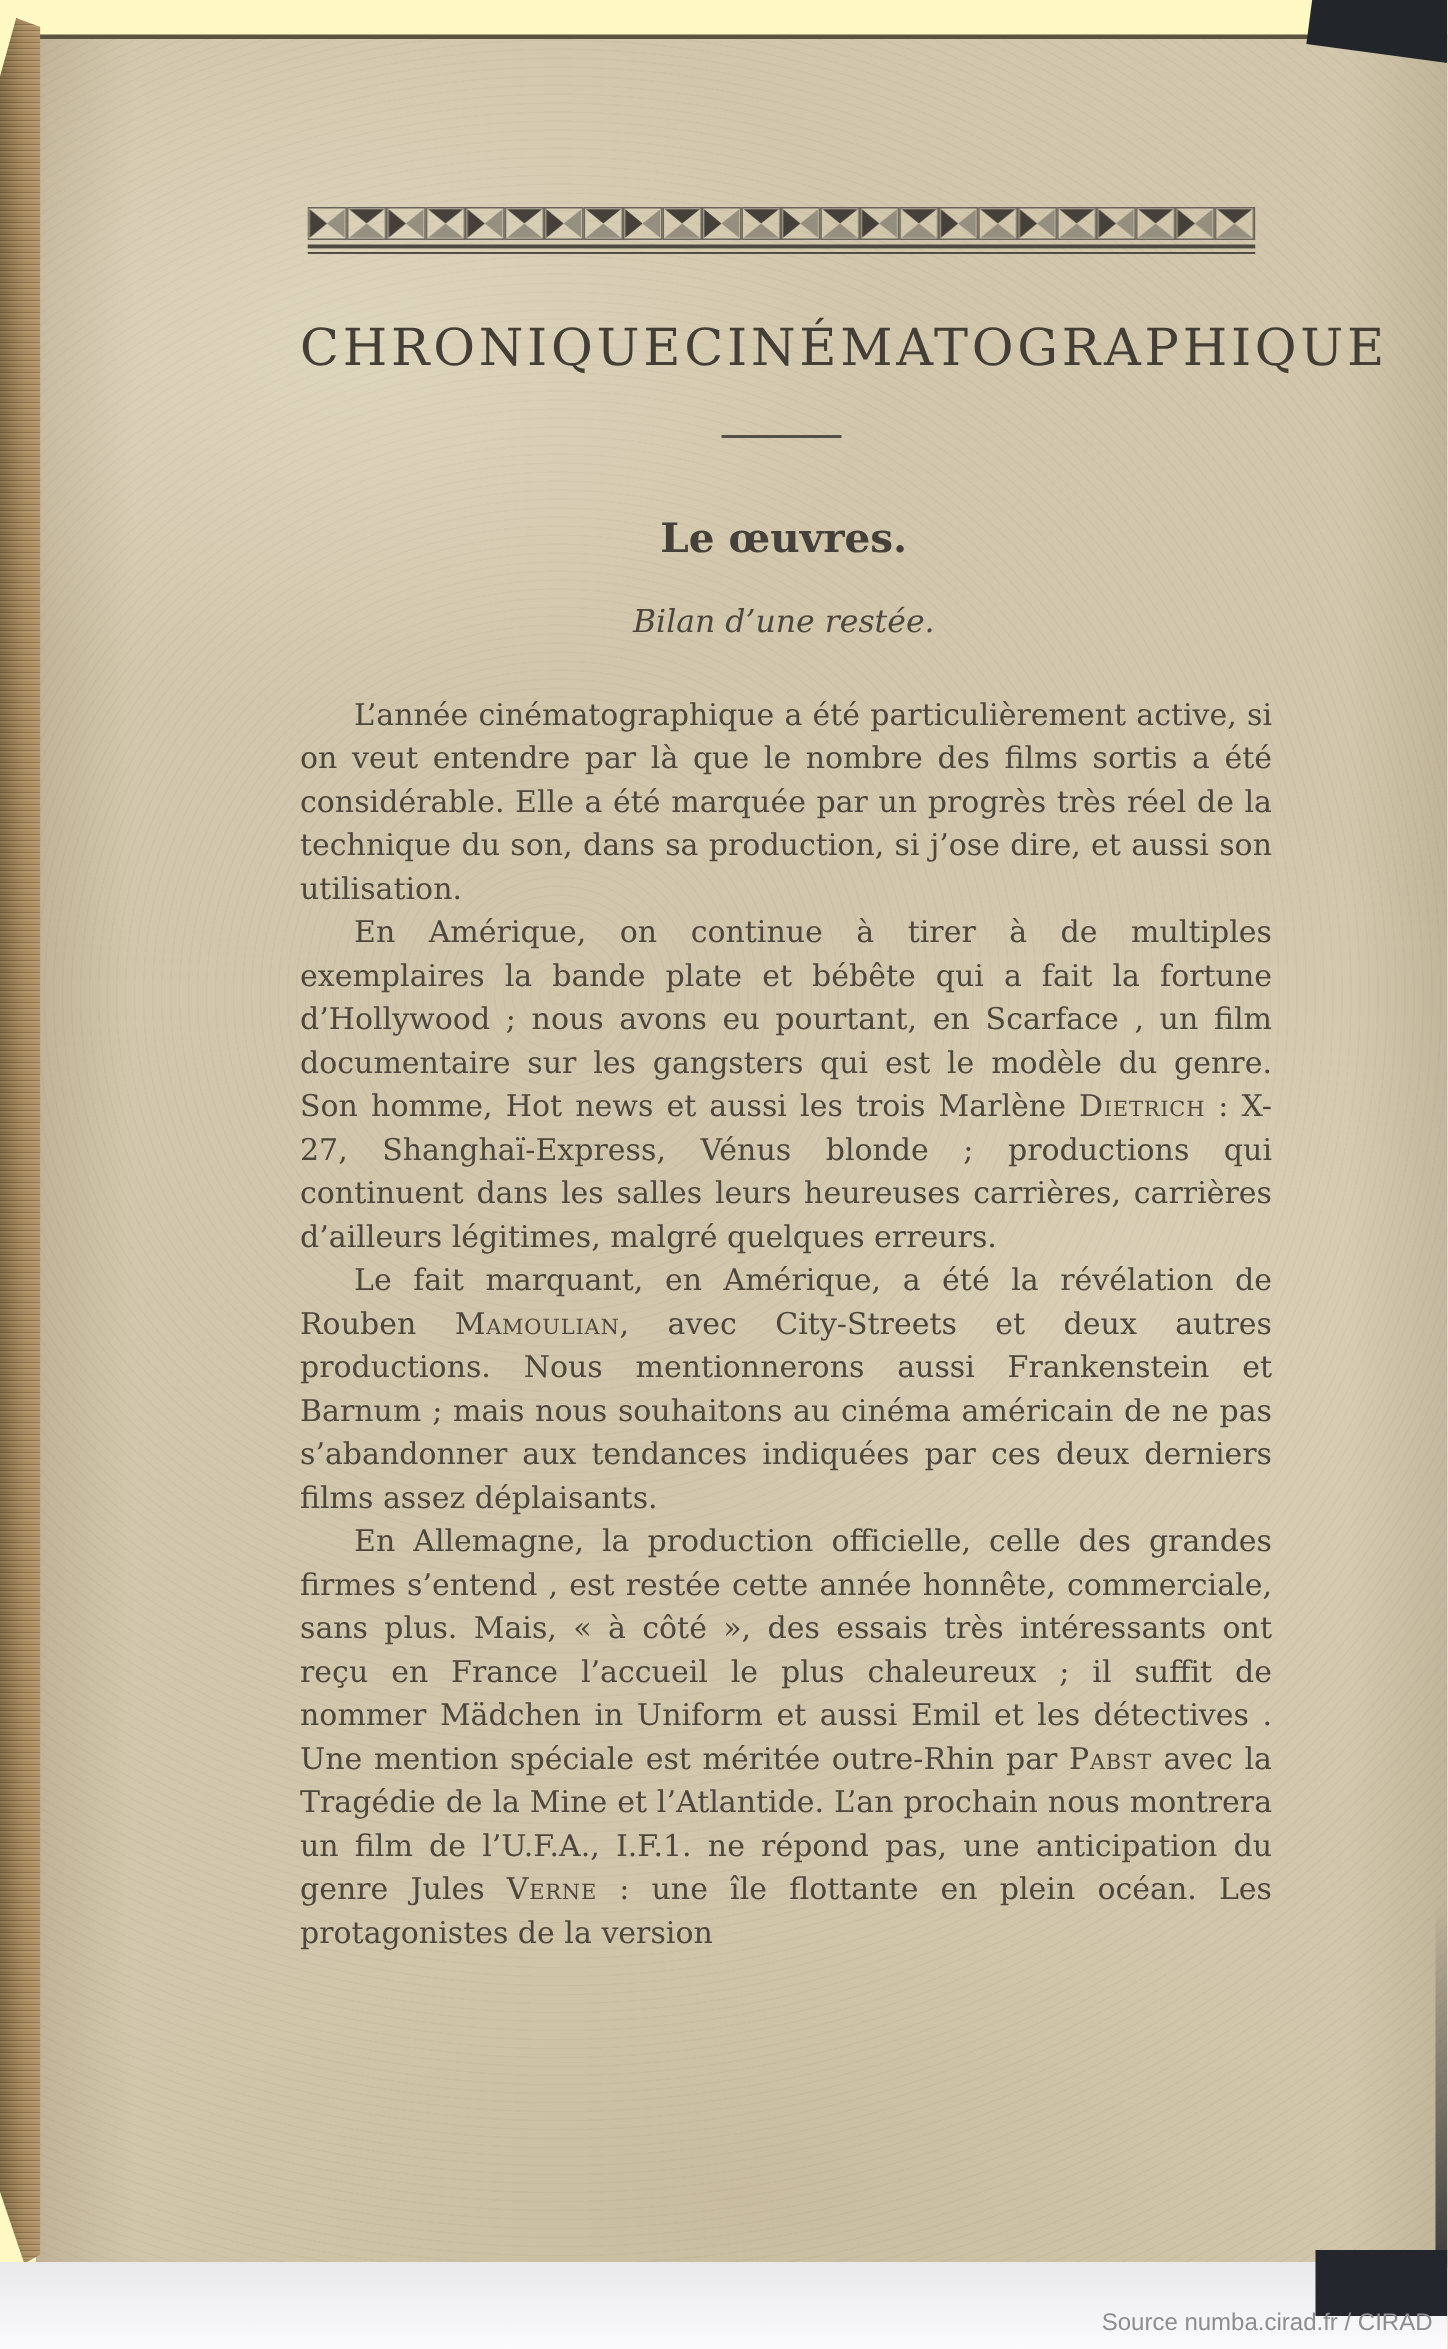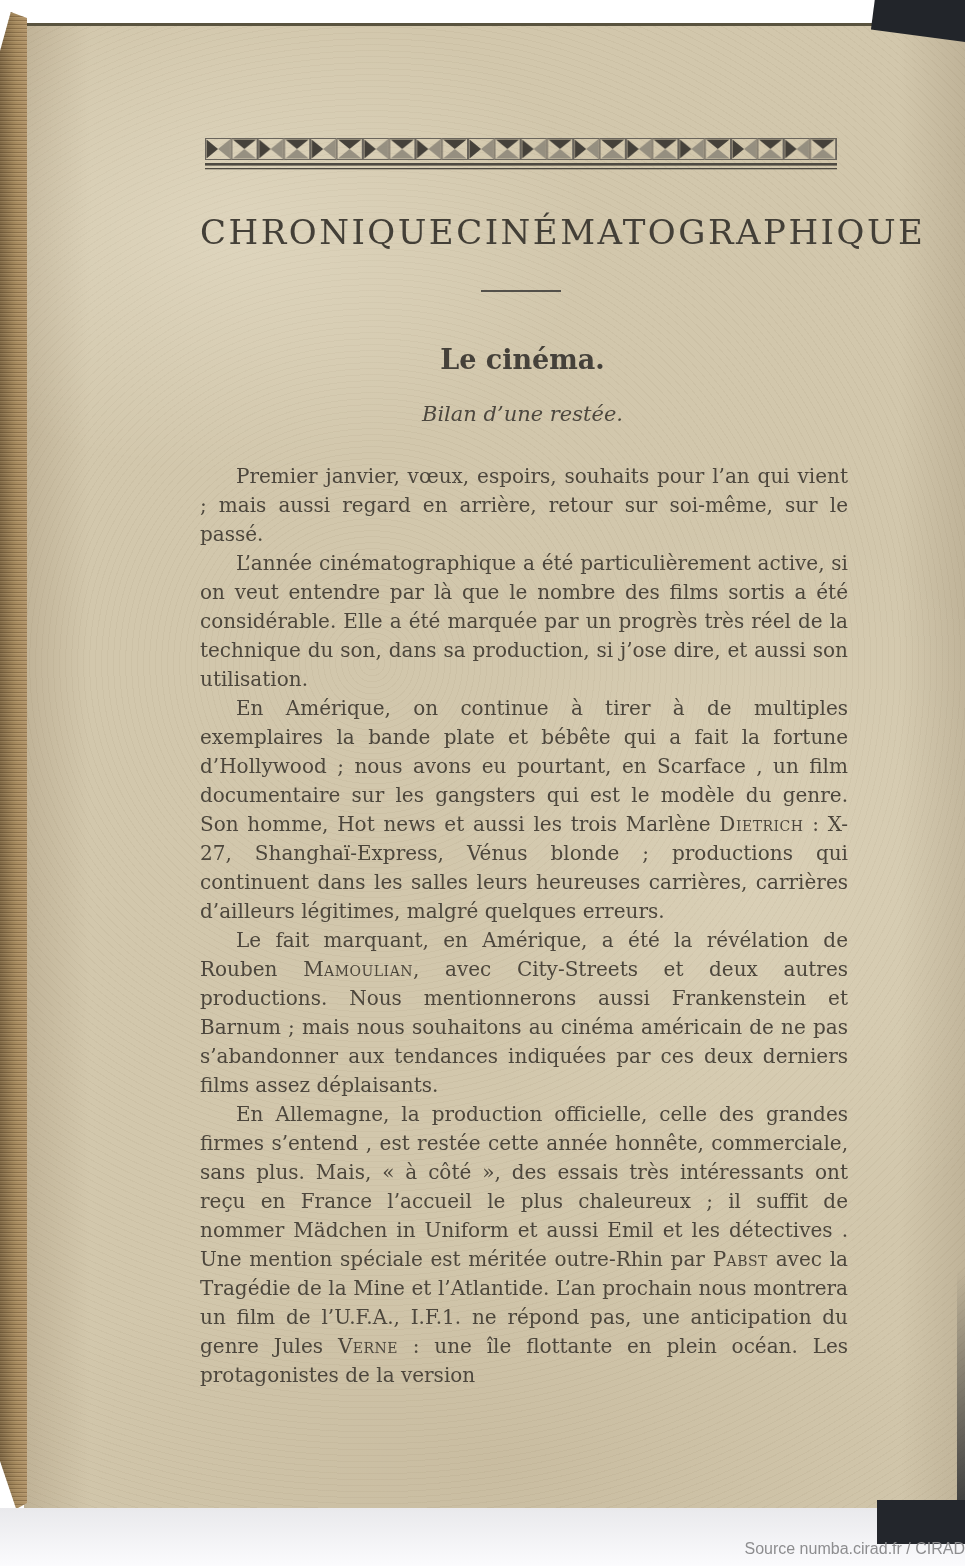--- a/index.html
+++ b/index.html
@@ -1,16 +1,16 @@
 <!DOCTYPE html>
 <html><head>
 <meta charset="utf-8">
 <style>
   html,body{margin:0;padding:0;background:#e7e6e9;}
-  .canvas{position:relative;width:965px;height:1566px;background:#ffffff;overflow:hidden;
+  .canvas{position:relative;width:965px;height:1566px;background:#fef9c3;overflow:hidden;
           font-family:"DejaVu Serif",serif;}
 
   
   .page{position:absolute;left:24px;top:26px;width:941px;height:1482px;
     background-color:#d2c7ac;
     background-image:
       radial-gradient(ellipse 600px 400px at 22% 14%, rgba(255,250,235,0.28), transparent 60%),
       radial-gradient(ellipse 520px 620px at 78% 58%, rgba(255,248,230,0.18), transparent 60%),
       radial-gradient(ellipse 700px 320px at 50% 97%, rgba(120,95,60,0.10), transparent 70%),
       linear-gradient(to right, rgba(110,85,55,0.18), rgba(110,85,55,0) 7%, rgba(110,85,55,0) 93%, rgba(95,75,50,0.16)),
@@ -27,21 +27,21 @@
 
   
   .corner-tr{position:absolute;left:869px;top:0;width:96px;height:42px;background:#22252a;
     clip-path:polygon(6% 0,100% 0,100% 100%,2% 70%);}
   .sliver-r{position:absolute;right:0;top:1270px;width:8px;height:242px;
     background:linear-gradient(to bottom, rgba(35,38,44,0), rgba(35,38,44,0.85));}
   .band-bottom{position:absolute;left:0;top:1508px;width:965px;height:58px;
     background:linear-gradient(to bottom,#e9e9ec,#fbfbfd);}
   .block-br{position:absolute;left:877px;top:1500px;width:88px;height:44px;background:#23262c;}
 
-  .watermark{position:absolute;right:0;top:1540px;font-family:"Liberation Sans",sans-serif;
+  .watermark{position:absolute;right:10px;top:1540px;font-family:"Liberation Sans",sans-serif;
     font-size:16px;color:#8d8d8f;}
 
   
   .ornament{position:absolute;left:205px;top:138px;}
   .title-row{position:absolute;left:200px;top:212px;width:645px;display:flex;
     justify-content:space-between;font-size:34px;letter-spacing:2.5px;color:#433f37;}
   .title-rule{position:absolute;left:481px;top:290px;width:80px;height:2px;background:#53504a;}
   .heading{position:absolute;left:200px;top:344px;width:645px;text-align:center;
     font-size:27px;font-weight:bold;color:#45413a;}
   .subheading{position:absolute;left:200px;top:402px;width:645px;text-align:center;
@@ -82,25 +82,24 @@
       <rect y="30" width="632" height="1.3" fill="#4e4a42"></rect>
     </svg>
   </div>
 
   <div class="title-row">
     <span>CHRONIQUE</span>
     <span>CINÉMATOGRAPHIQUE</span>
   </div>
   <div class="title-rule"></div>
 
-  <div class="heading">Le cinéma.</div>
+  <div class="heading">Le œuvres.</div>
   <div class="subheading">Bilan d’une restée.</div>
 
   <div class="body">
-      <p><span>Premier janvier, vœux, espoirs, souhaits pour l’an qui vient ; mais aussi regard en arrière, retour sur soi-même, sur le passé.</span></p>
       <p><span>L’année cinématographique a été particulièrement active, si on veut entendre par là que le nombre des films sortis a été considérable. Elle a été marquée par un progrès très réel de la technique du son, dans sa production, si j’ose dire, et aussi son utilisation.</span></p>
       <p><span>En Amérique, on continue à tirer à de multiples exemplaires la bande plate et bébête qui a fait la fortune d’Hollywood ; nous avons eu pourtant, en </span><span class="it">Scarface</span><span> , un film documentaire sur les gangsters qui est le modèle du genre. </span><span class="it">Son homme</span><span>, </span><span class="it">Hot news</span><span> et aussi les trois Marlène </span><span class="sc">Dietrich</span><span> : </span><span class="it">X-27</span><span>, </span><span class="it">Shanghaï-Express</span><span>, </span><span class="it">Vénus blonde</span><span> ; productions qui continuent dans les salles leurs heureuses carrières, carrières d’ailleurs légitimes, malgré quelques erreurs.</span></p>
       <p><span>Le fait marquant, en Amérique, a été la révélation de Rouben </span><span class="sc">Mamoulian</span><span>, avec </span><span class="it">City-Streets</span><span> et deux autres productions. Nous mentionnerons aussi </span><span class="it">Frankenstein</span><span> et </span><span class="it">Barnum</span><span> ; mais nous souhaitons au cinéma américain de ne pas s’abandonner aux tendances indiquées par ces deux derniers films assez déplaisants.</span></p>
       <p><span>En Allemagne, la production officielle, celle des grandes firmes s’entend , est restée cette année honnête, commerciale, sans plus. Mais, « à côté », des essais très intéressants ont reçu en France l’accueil le plus chaleureux ; il suffit de nommer </span><span class="it">Mädchen in Uniform</span><span> et aussi </span><span class="it">Emil et les détectives</span><span> . Une mention spéciale est méritée outre-Rhin par </span><span class="sc">Pabst</span><span> avec la </span><span class="it">Tragédie de la Mine</span><span> et l’</span><span class="it">Atlantide</span><span>. L’an prochain nous montrera un film de l’U.F.A., </span><span class="it">I.F.1. ne répond pas</span><span>, une anticipation du genre Jules </span><span class="sc">Verne</span><span> : une île flottante en plein océan. Les protagonistes de la version</span></p>
     </div>
 
   <div class="watermark">Source numba.cirad.fr / CIRAD</div>
 
 </div>
 

